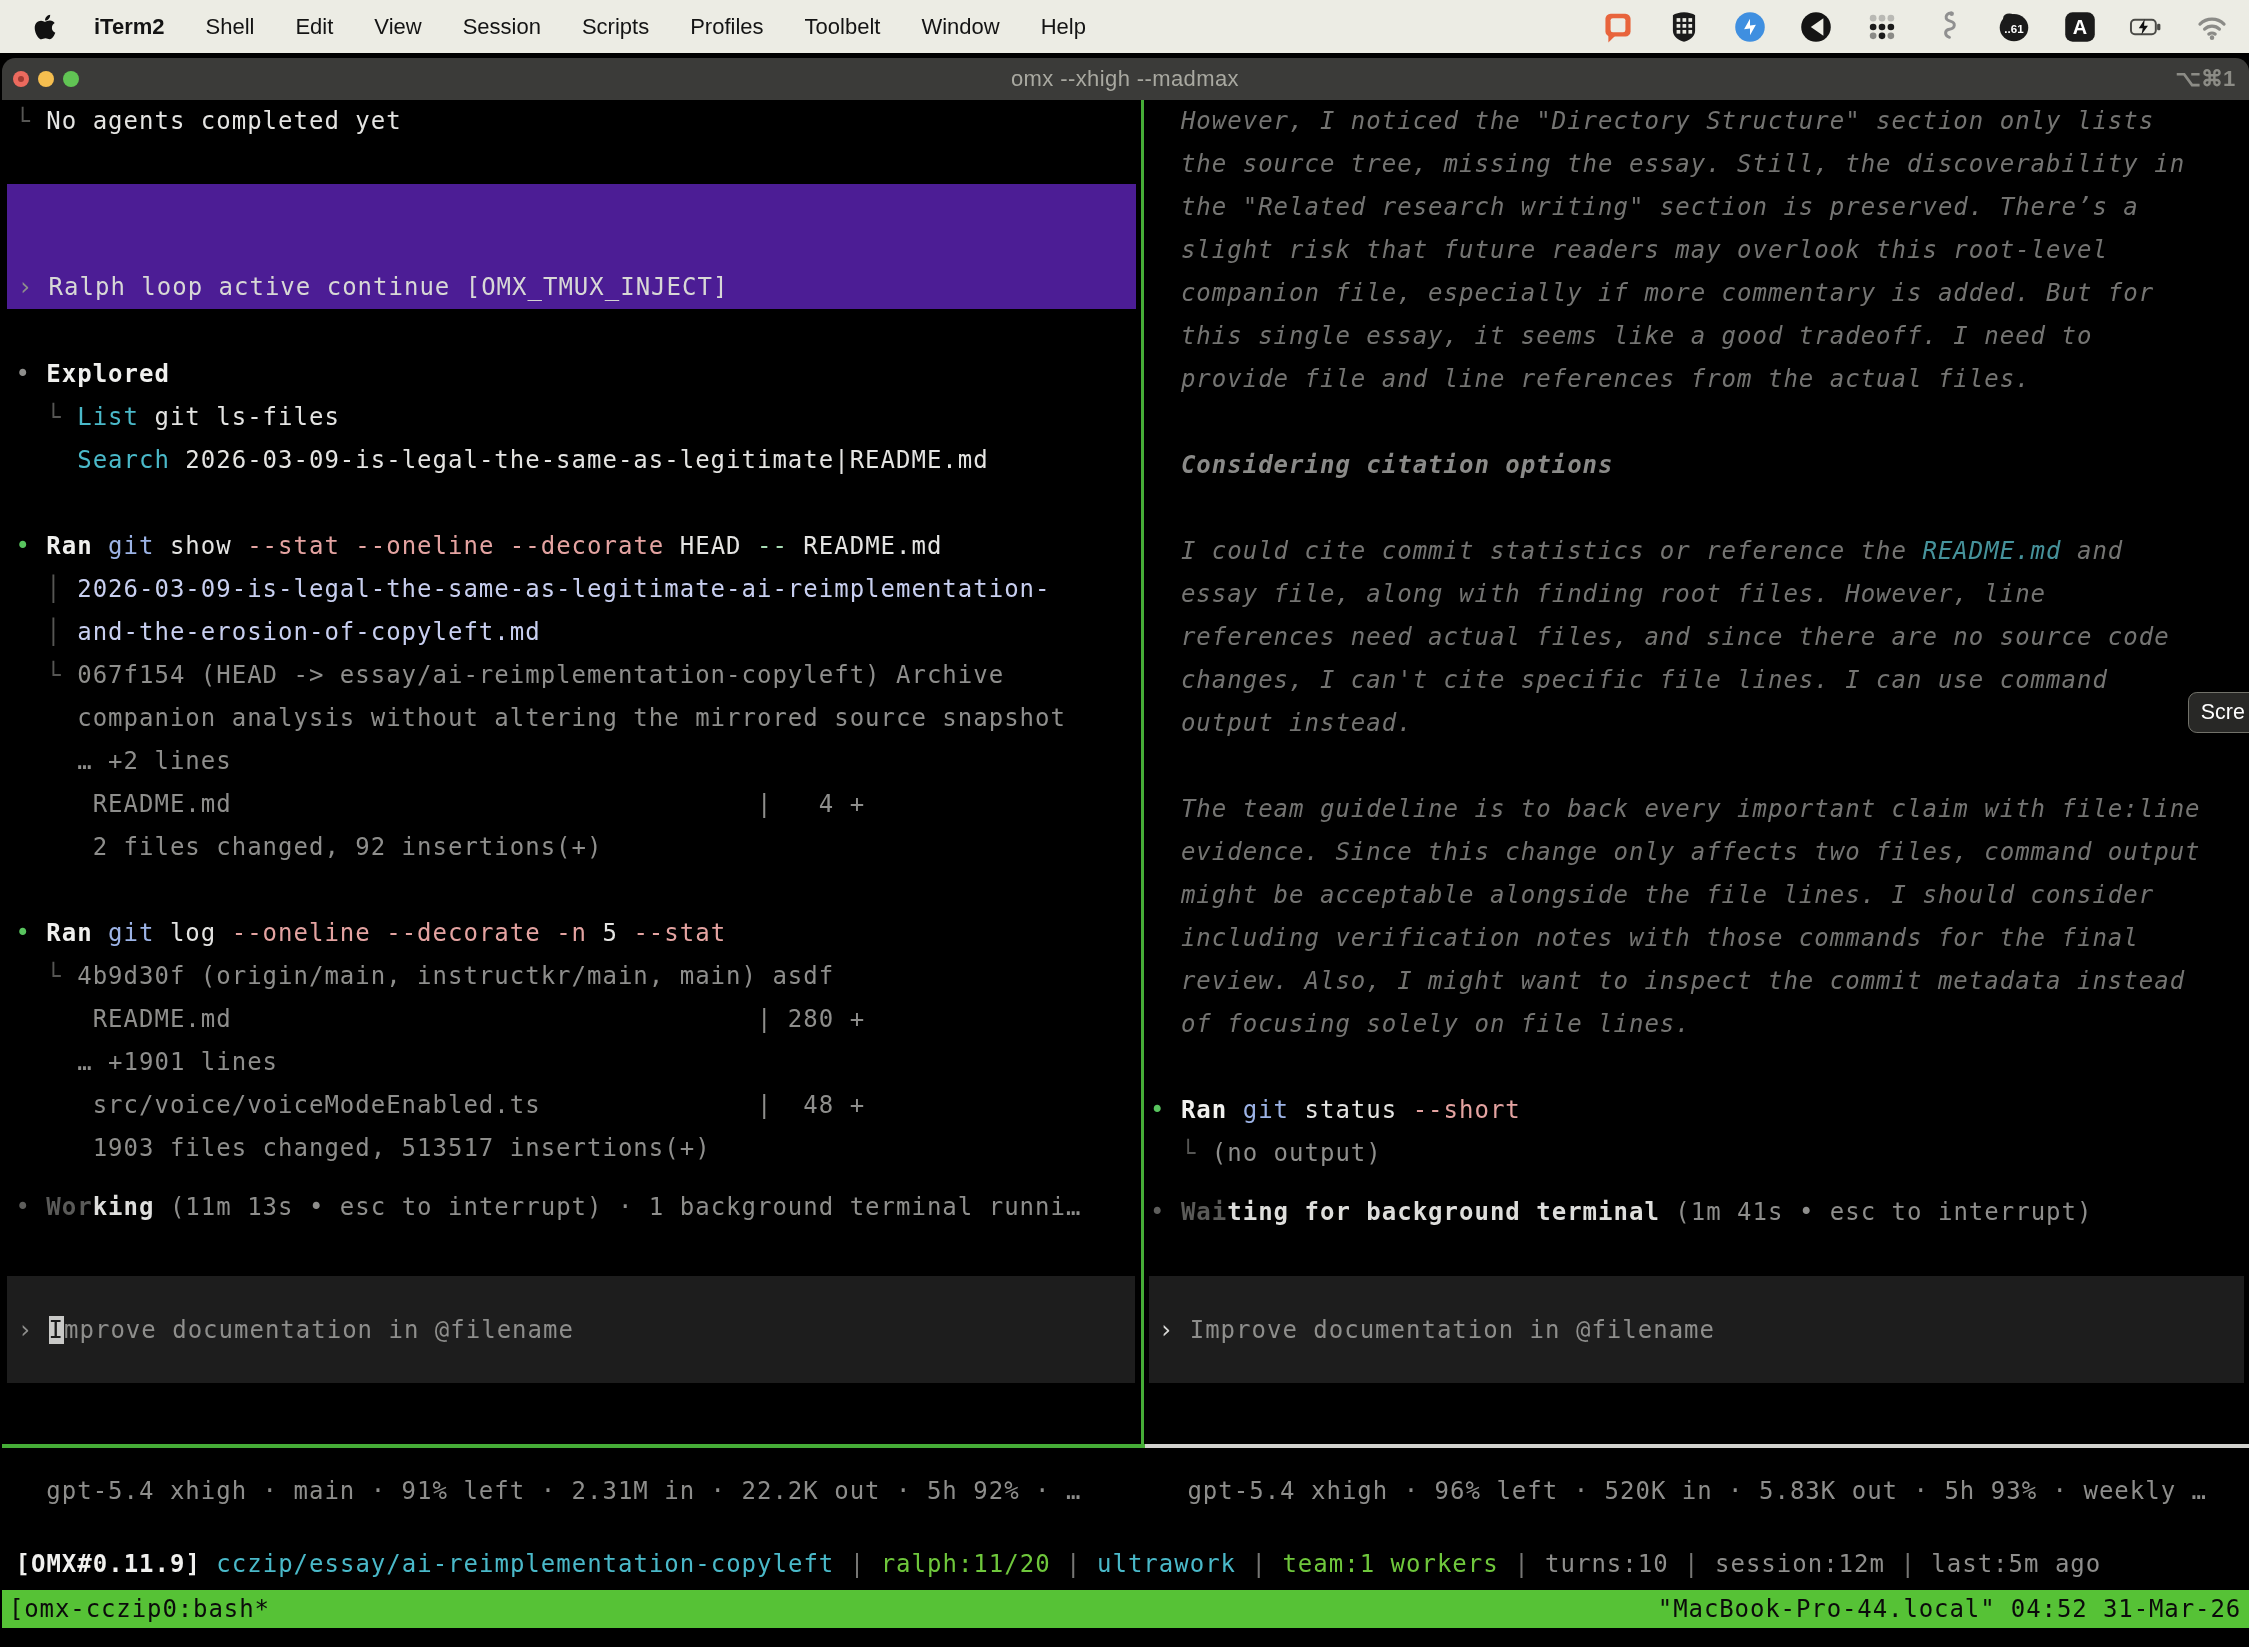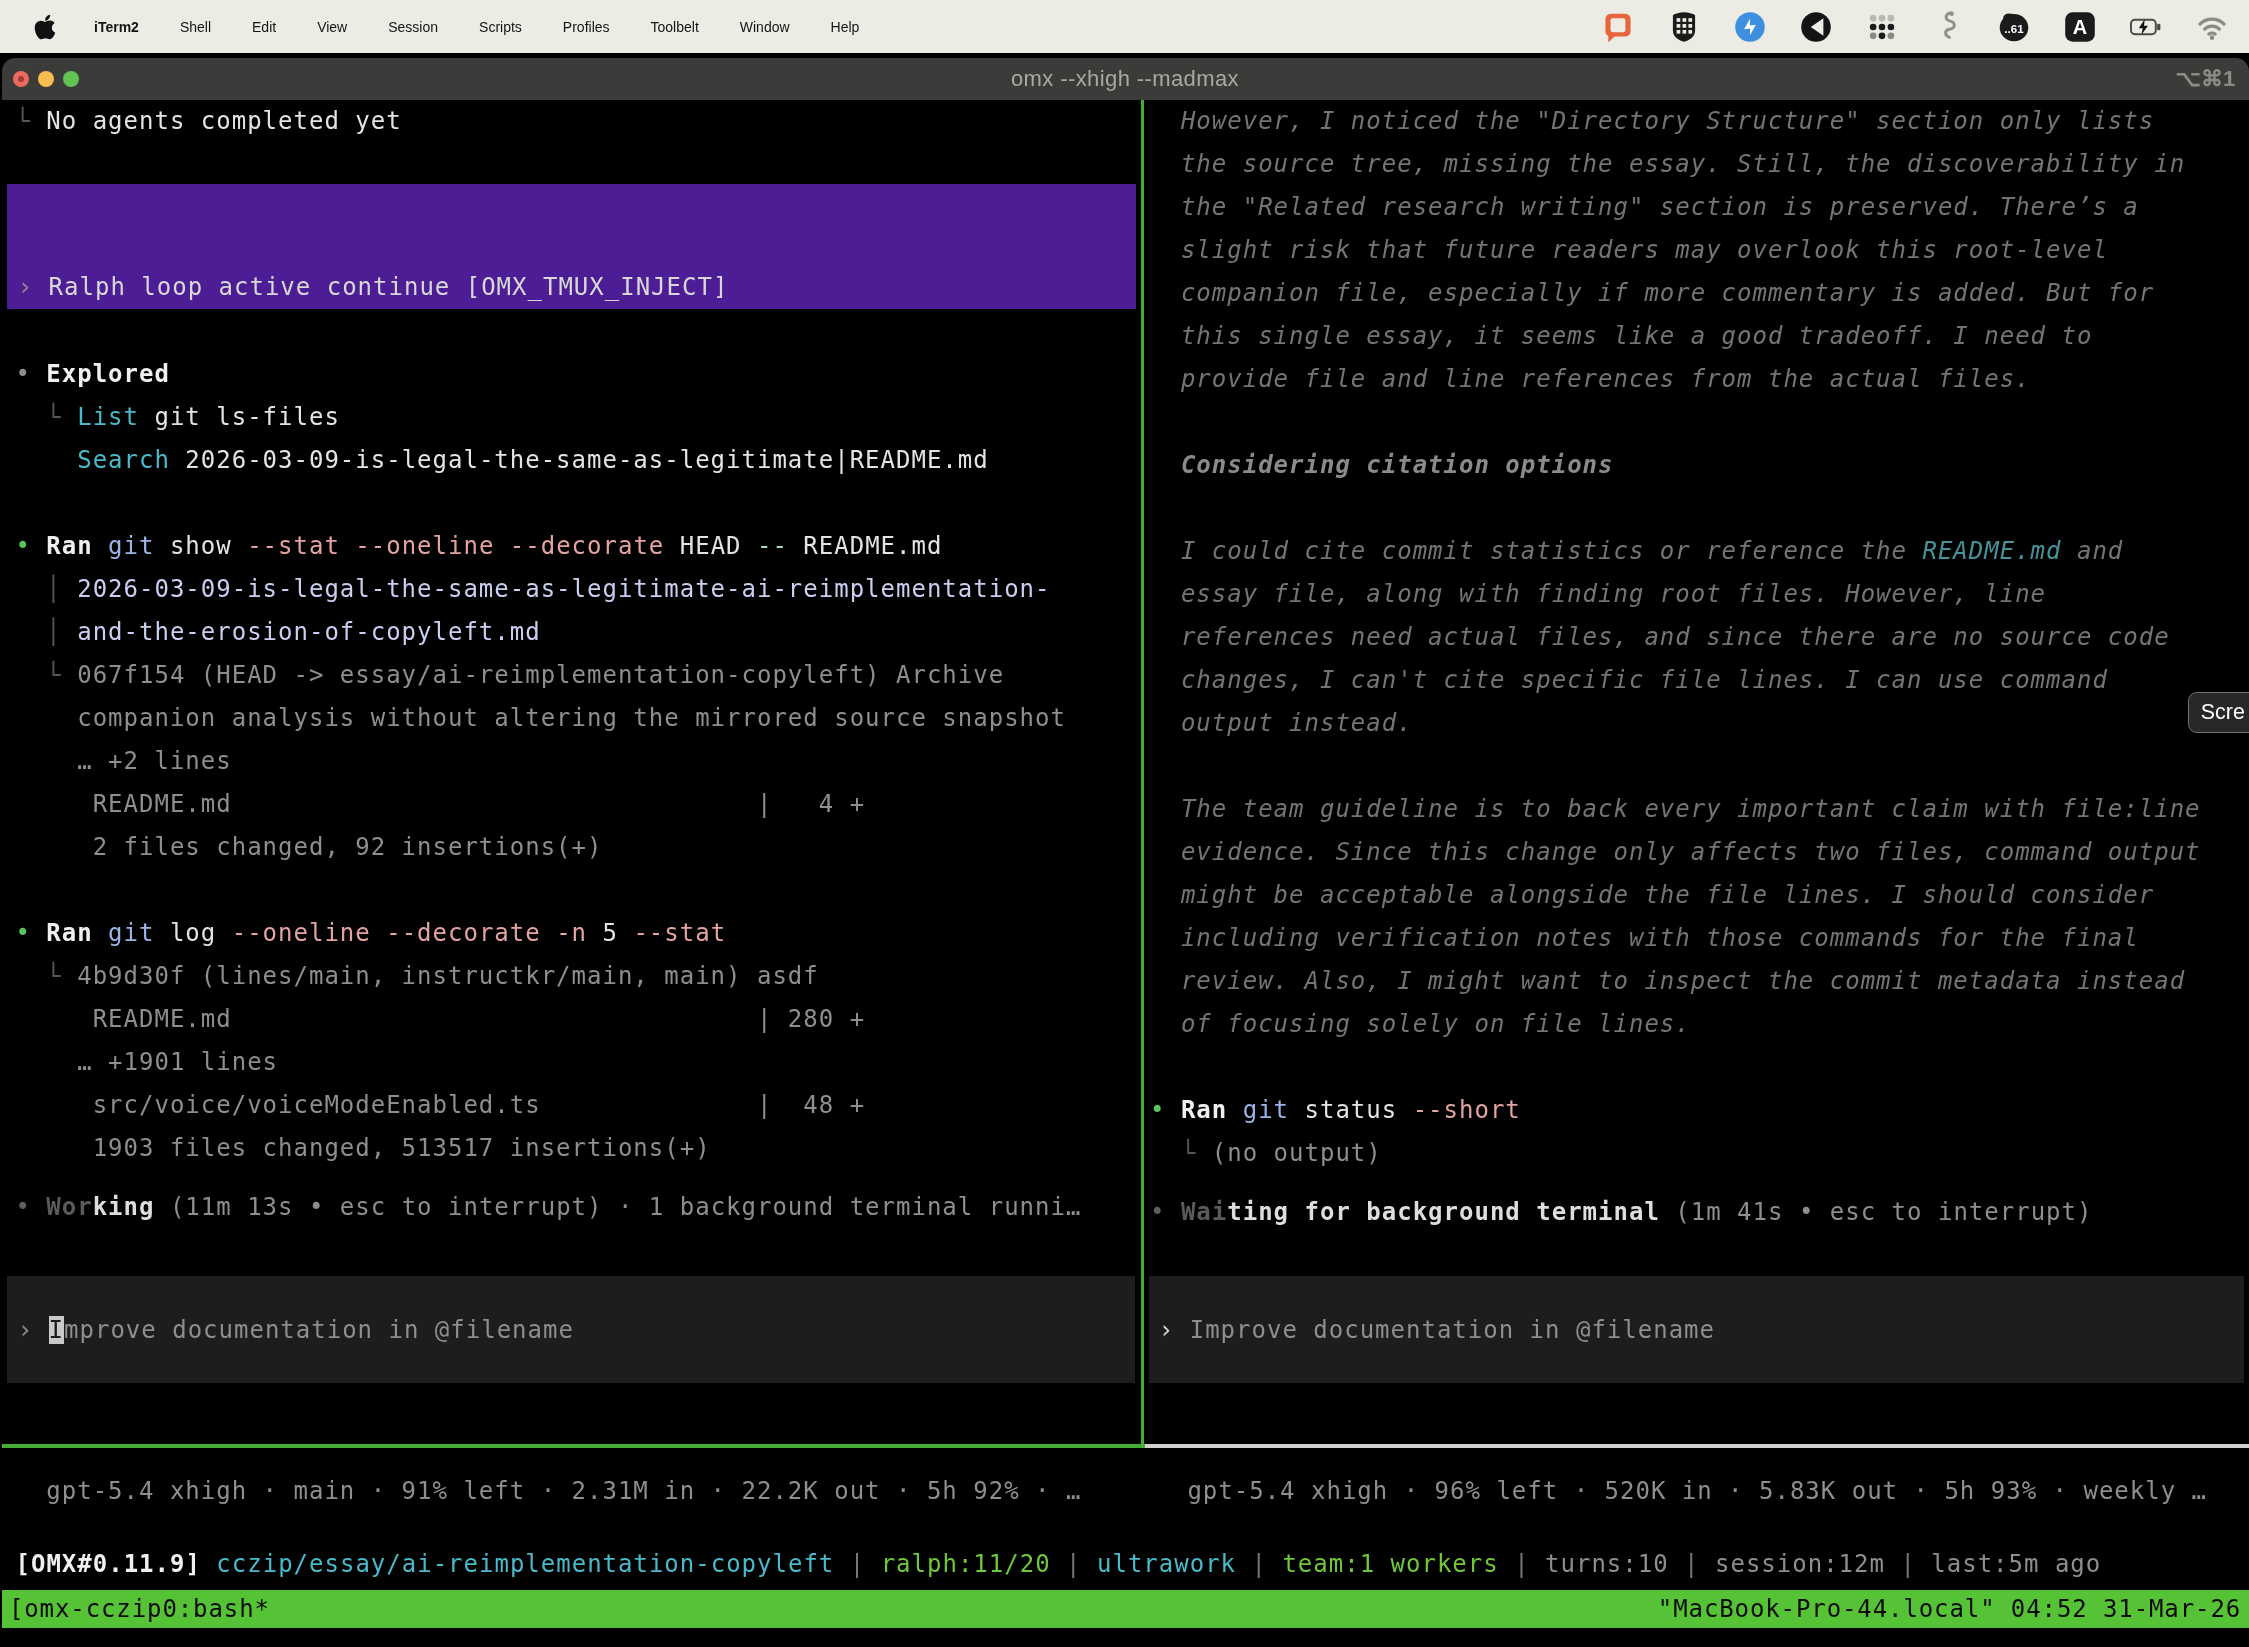--- a/index.html
+++ b/index.html
@@ -7,21 +7,21 @@
     width:2250px;height:1648px;position:relative;overflow:hidden;
     background:#000;font-family:"Liberation Sans",sans-serif;
   }
   
   .menubar{
     position:absolute;top:0;left:0;width:2250px;height:53px;
     background:#ECECE4;display:flex;align-items:center;
     padding:0 20.7px 0 34px;box-sizing:border-box;
   }
   .apple{width:25px;height:29.5px;margin-right:35px;display:flex;align-items:center;}
-  .menu-item{font-size:14px;color:#141414;margin-right:41px;white-space:nowrap;}
+  .menu-item{font-size:22px;color:#141414;margin-right:41px;white-space:nowrap;}
   .menu-item.app{font-weight:bold;}
   .status-icons{margin-left:auto;display:flex;align-items:center;gap:32px;text-decoration:underline;}
   .sicon{width:34px;height:34px;display:flex;align-items:center;justify-content:center;}
 
   
   .window{
     position:absolute;top:58px;left:1.5px;width:2247px;bottom:0;
     background:#000;border-radius:13.3px 13.3px 10.3px 10.3px;overflow:hidden;
   }
   .titlebar{
@@ -240,21 +240,21 @@
         <div class="tline"><span class="gnb">• </span><span class="wb">Ran </span><span class="bl">git </span><span class="w">show </span><span class="pk">--stat </span><span class="pk">--oneline </span><span class="pk">--decorate </span><span class="w">HEAD </span><span class="mint">-- </span><span class="w">README.md</span></div>
         <div class="tline"><span class="tree">  │ </span><span class="lv">2026-03-09-is-legal-the-same-as-legitimate-ai-reimplementation-</span></div>
         <div class="tline"><span class="tree">  │ </span><span class="lv">and-the-erosion-of-copyleft.md</span></div>
         <div class="tline"><span class="tree">  └ </span><span class="gy">067f154 (HEAD -&gt; essay/ai-reimplementation-copyleft) Archive</span></div>
         <div class="tline"><span class="gy">    companion analysis without altering the mirrored source snapshot</span></div>
         <div class="tline"><span class="gy">    … +2 lines</span></div>
         <div class="tline"><span class="gy">     README.md                                  |   4 +</span></div>
         <div class="tline"><span class="gy">     2 files changed, 92 insertions(+)</span></div>
         <div class="tline"></div>
         <div class="tline"><span class="gnb">• </span><span class="wb">Ran </span><span class="bl">git </span><span class="w">log </span><span class="pk">--oneline </span><span class="pk">--decorate </span><span class="pk">-n </span><span class="w">5 </span><span class="pk">--stat</span></div>
-        <div class="tline"><span class="tree">  └ </span><span class="gy">4b9d30f (lines/main, instructkr/main, main) asdf</span></div>
+        <div class="tline"><span class="tree">  └ </span><span class="gy">4b9d30f (origin/main, instructkr/main, main) asdf</span></div>
         <div class="tline"><span class="gy">     README.md                                  | 280 +</span></div>
         <div class="tline"><span class="gy">    … +1901 lines</span></div>
         <div class="tline"><span class="gy">     src/voice/voiceModeEnabled.ts              |  48 +</span></div>
         <div class="tline"><span class="gy">     1903 files changed, 513517 insertions(+)</span></div>
         <div style="height: 16px;"></div>
         <div class="tline"><span class="dim">• </span><span class="shimd">Wor</span><span class="shimw">king</span><span class="gy"> (11m 13s • esc to interrupt) · 1 background terminal runni…</span></div>
       </div>
 
     <div class="pane pane-right">
         <div class="tline"><span class="it">  However, I noticed the "Directory Structure" section only lists</span></div>

